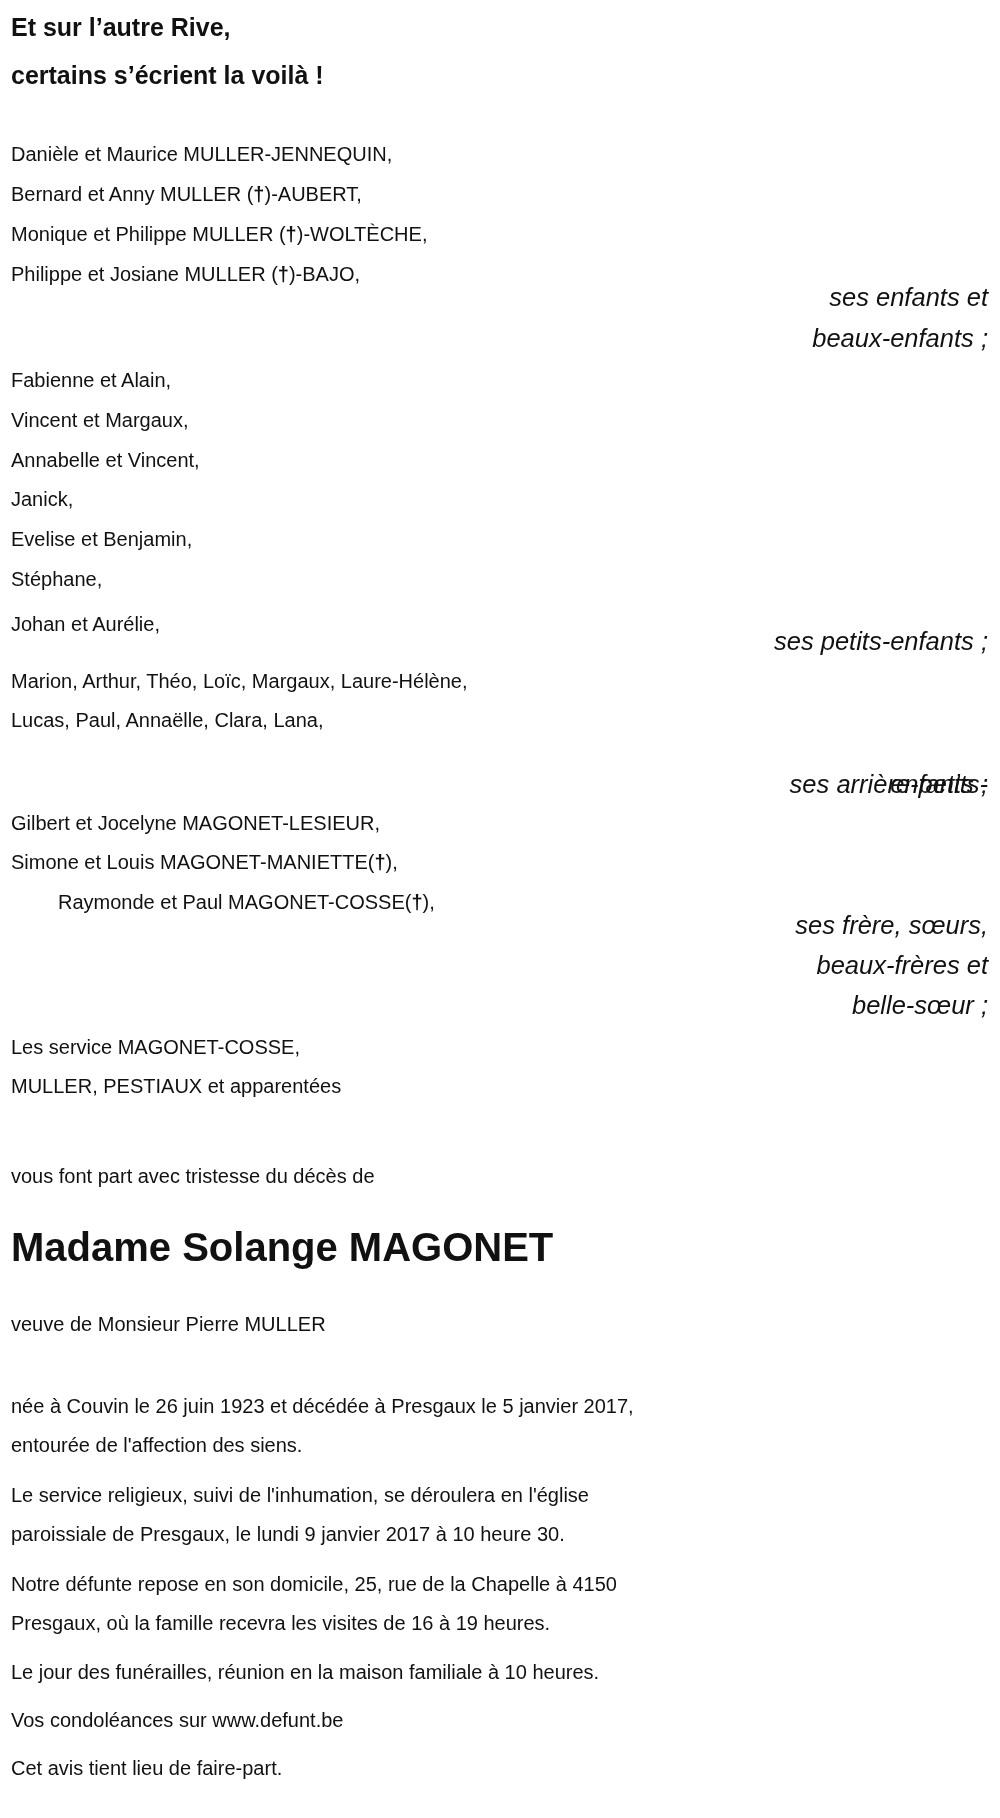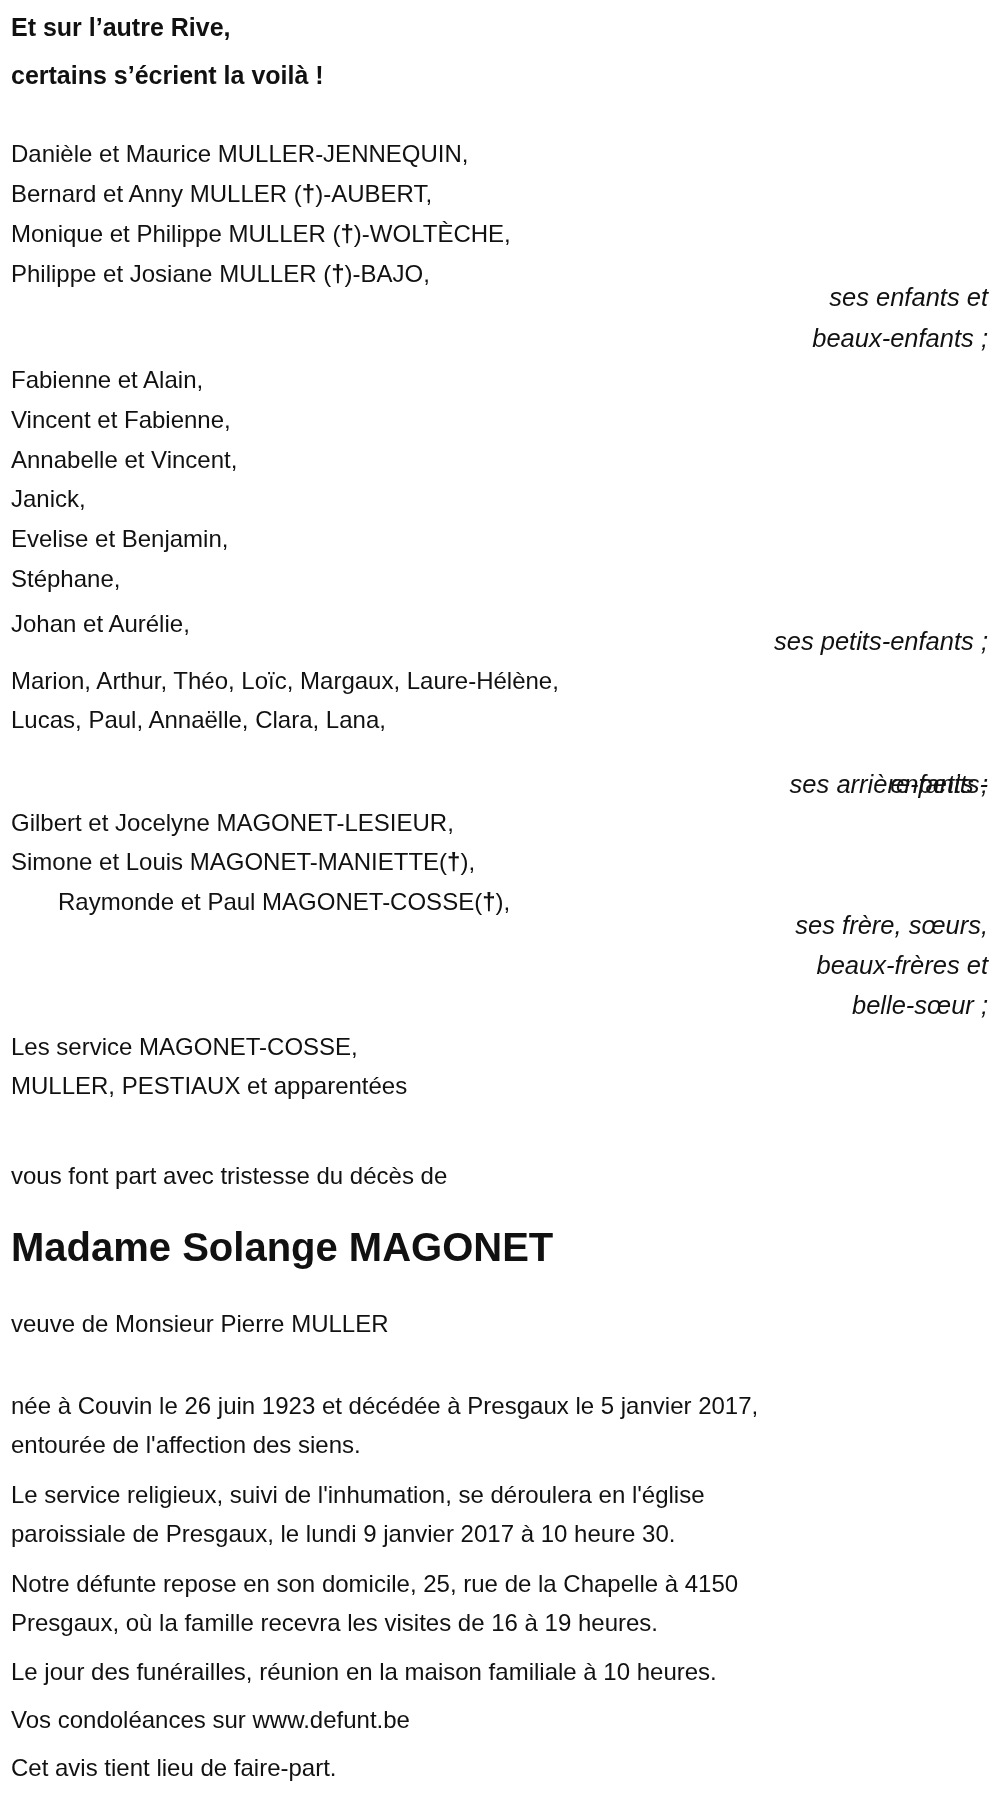--- a/index.html
+++ b/index.html
@@ -11,21 +11,21 @@
       width: 1000px;
       height: 1818px;
       position: relative;
       overflow: hidden;
       color: #111111;
       font-family: "Liberation Sans", "DejaVu Sans", sans-serif;
     }
     .line {
       position: absolute;
       left: 11px;
-      font-size: 24px;
+      font-size: 20px;
       line-height: 30px;
       white-space: nowrap;
     }
     .bold-intro {
       font-weight: bold;
       font-size: 25px;
     }
     .relation {
       position: absolute;
       right: 12px;
@@ -57,21 +57,21 @@
   <div class="line" style="top:139px;">Danièle et Maurice MULLER-JENNEQUIN,</div>
   <div class="line" style="top:179px;">Bernard et Anny MULLER (<span class="dagger">†</span>)-AUBERT,</div>
   <div class="line" style="top:219px;">Monique et Philippe MULLER (<span class="dagger">†</span>)-WOLTÈCHE,</div>
   <div class="line" style="top:259px;">Philippe et Josiane MULLER (<span class="dagger">†</span>)-BAJO,</div>
   <div class="relation" style="top:282px;">ses enfants et</div>
   <div class="relation" style="top:323px;">beaux-enfants ;</div>
 </div>
 
 <div>
   <div class="line" style="top:365px;text-align:right;">Fabienne et Alain,</div>
-  <div class="line" style="top:405px;">Vincent et Fabienne,</div>
+  <div class="line" style="top:405px;">Vincent et Margaux,</div>
   <div class="line" style="top:445px;">Annabelle et Vincent,</div>
   <div class="line" style="top:484px;">Janick,</div>
   <div class="line" style="top:524px;">Evelise et Benjamin,</div>
   <div class="line" style="top:564px;">Stéphane,</div>
   <div class="line" style="top:609px;">Johan et Aurélie,</div>
   <div class="relation" style="top:626px;">ses petits-enfants ;</div>
 </div>
 
 <div>
   <div class="line" style="top:666px;">Marion, Arthur, Théo, Loïc, Margaux, Laure-Hélène,</div>

